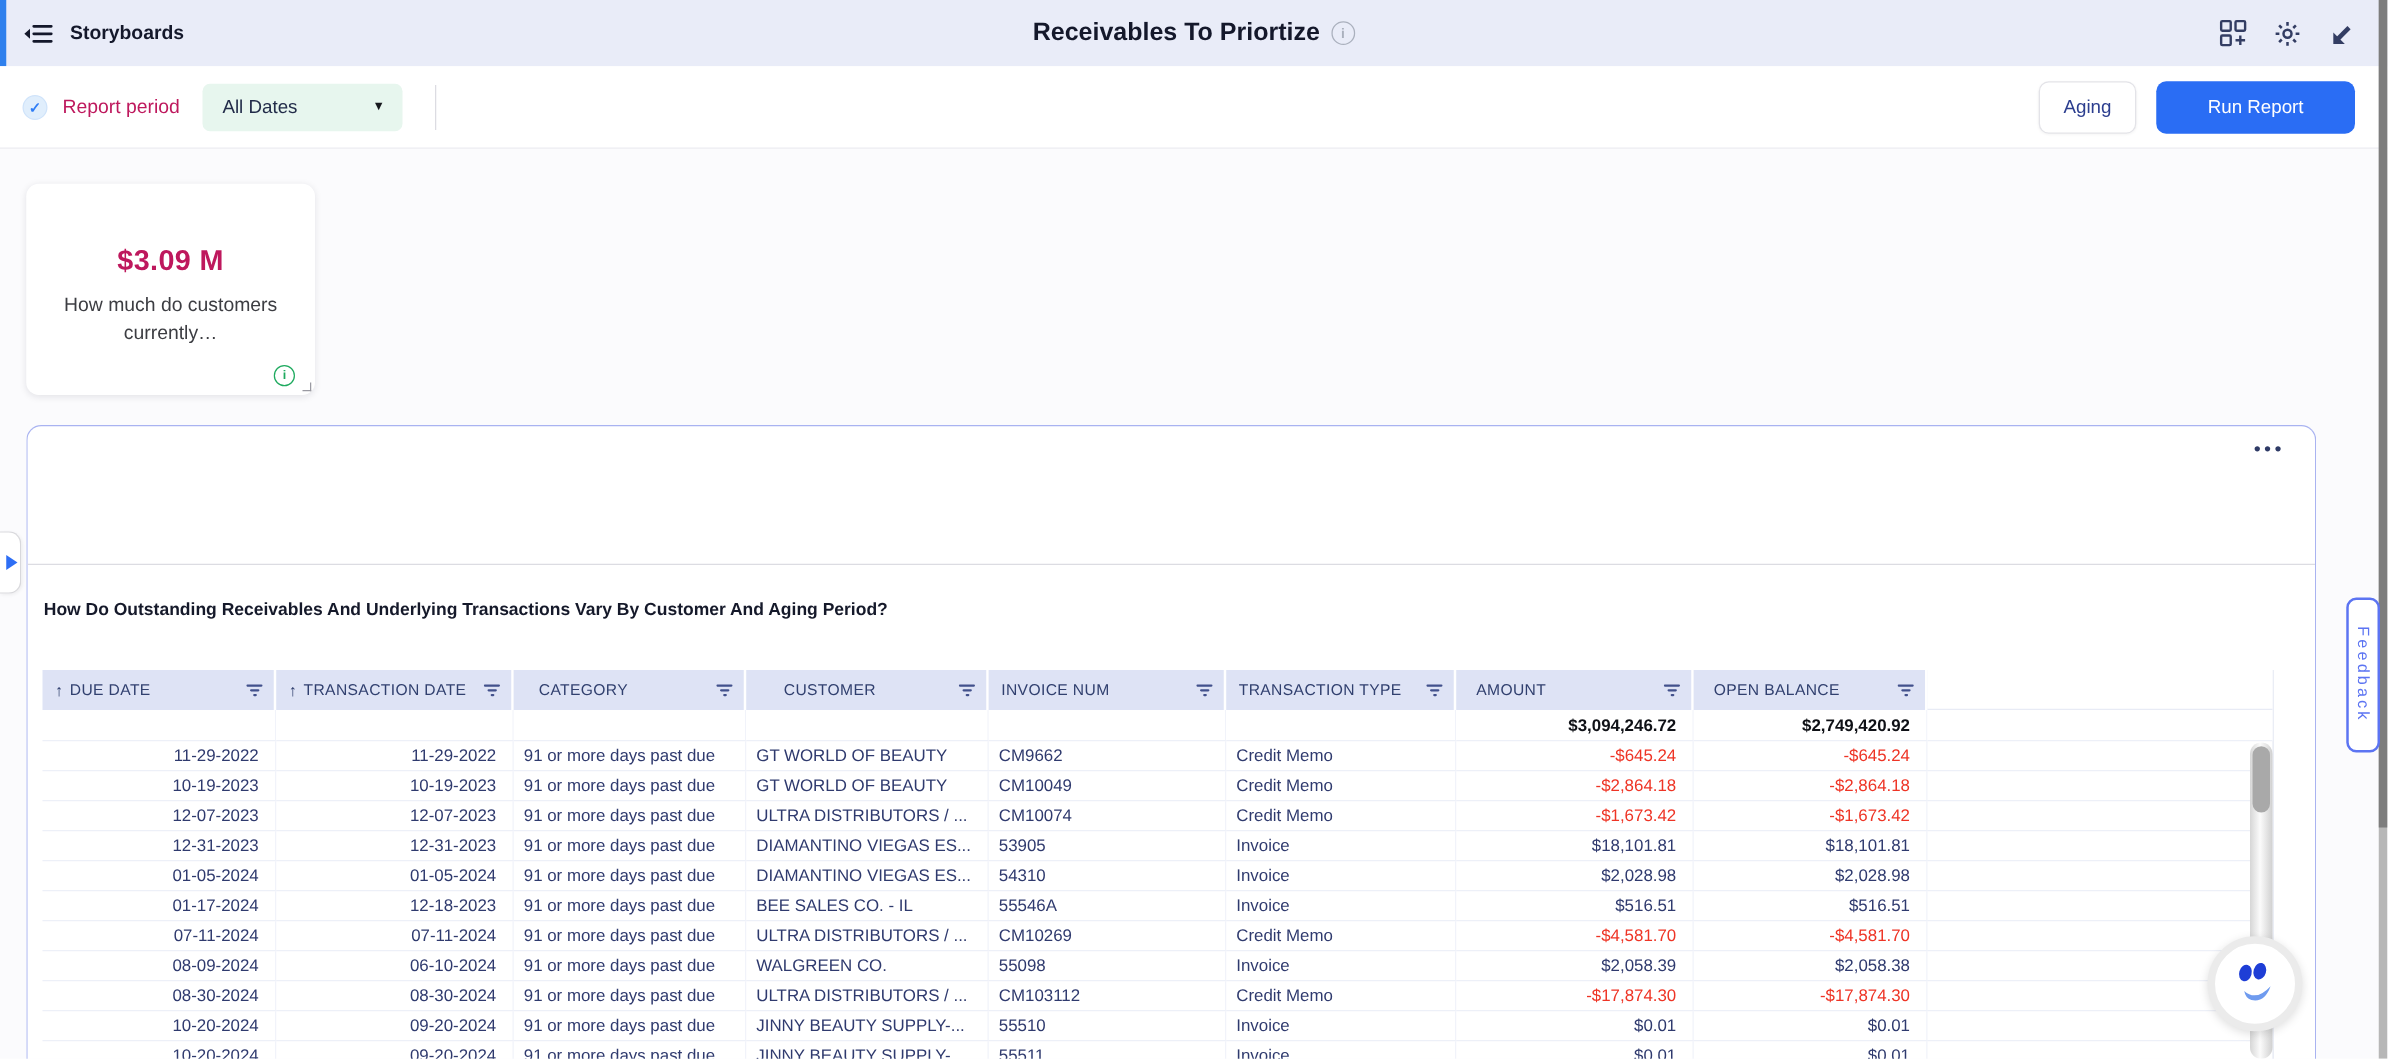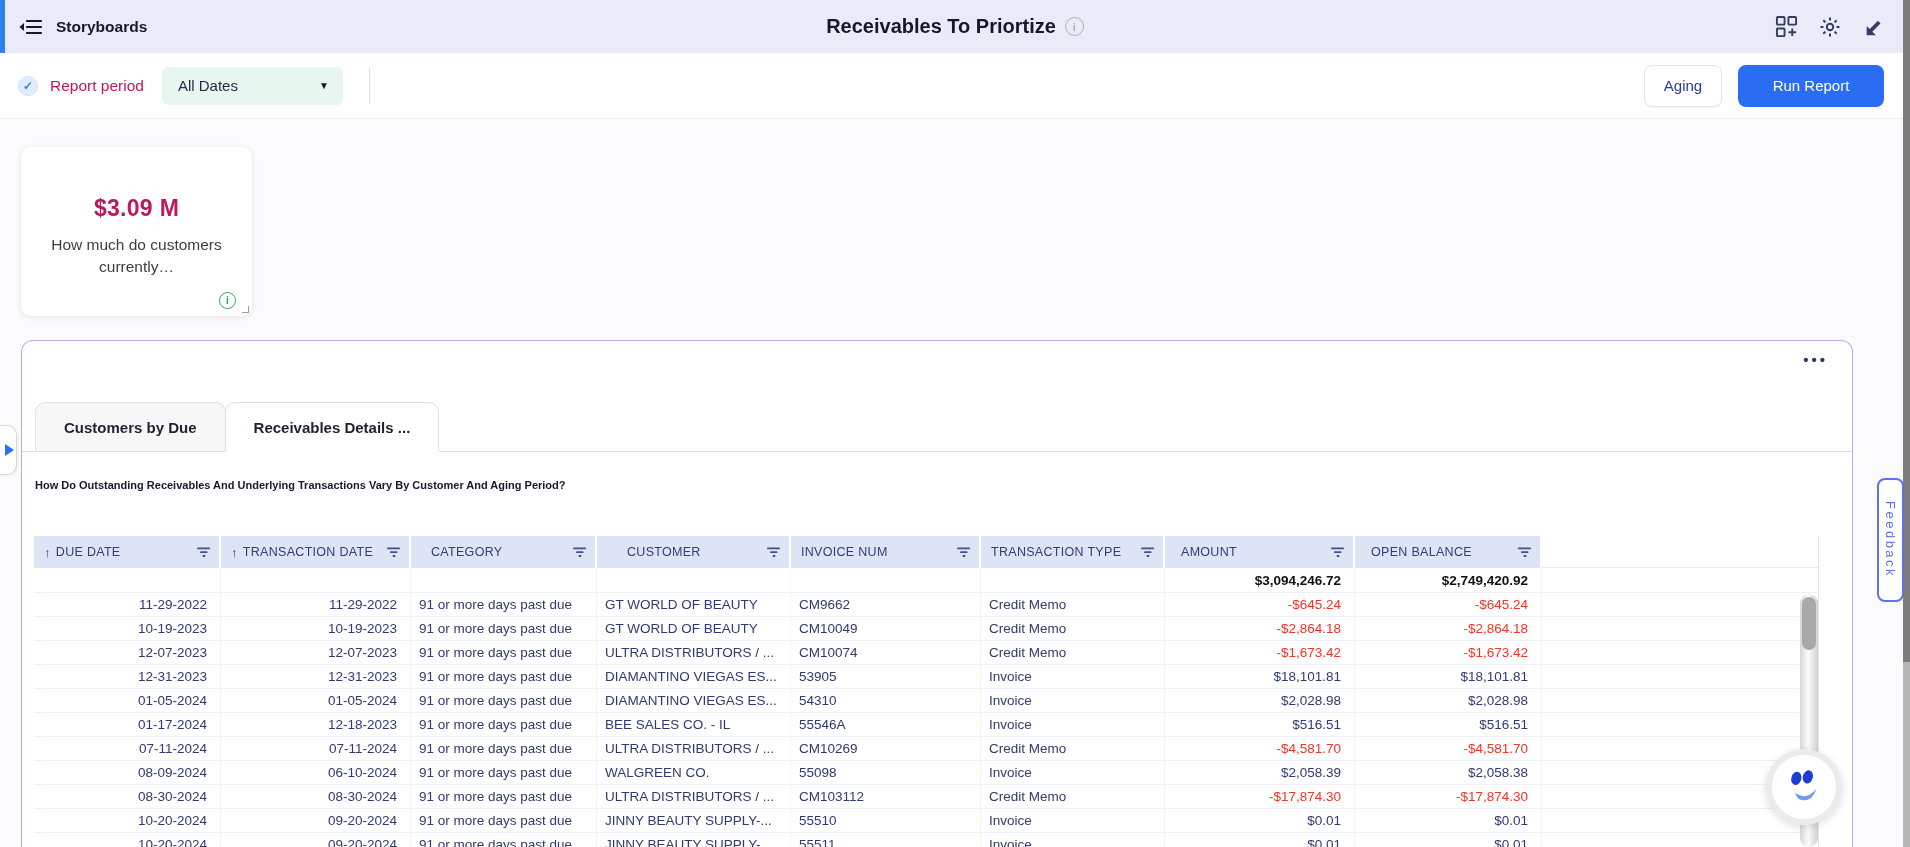--- a/index.html
+++ b/index.html
@@ -18,30 +18,30 @@
     color:#aab0bd; font-size:11px; font-weight:700; display:flex; align-items:center; justify-content:center; }
   .top-icons { margin-left:auto; display:flex; align-items:center; gap:20px; margin-right:24px; }
   .top-icons .ic { width:24px; height:24px; display:flex; align-items:center; justify-content:center; cursor:pointer; }
 
   
   .toolbar { position:absolute; left:0; top:53px; width:1910px; height:66px; background:#fff;
     border-bottom:1px solid #ececf1; display:flex; align-items:center; padding:0 26px 0 18px; }
   .chk { width:20px; height:20px; border-radius:50%; background:#e0eefc; border:1px solid #cfe3fa;
     color:#2f7df6; font-size:12px; font-weight:900; display:flex; align-items:center; justify-content:center; }
   .rp-label { margin-left:12px; font-size:15.5px; color:#be185d; }
-  .period-pill { margin-left:18px; width:181px; height:38px; background:#e7f6ee; border-radius:6px;
+  .period-pill { margin-left:18px; width:160px; height:38px; background:#e7f6ee; border-radius:6px;
     display:flex; align-items:center; padding:0 14px 0 16px; font-size:15px; color:#222c49; cursor:pointer; }
   .period-pill .caret { margin-left:auto; font-size:10px; color:#16181d; }
   .tdivider { margin-left:26px; width:1px; height:36px; background:#dcdce2; }
   .toolbar-right { margin-left:auto; display:flex; gap:16px; }
   .btn { height:42px; border-radius:8px; font-size:15px; display:flex; align-items:center;
     justify-content:center; cursor:pointer; font-family:inherit; }
   .btn-save { width:78px; background:#fff; border:1px solid #e3e3e8; color:#2c3e8f;
     box-shadow:0 1px 2px rgba(0,0,0,.04); }
-  .btn-run { width:146px; background:#2a6df4; border:none; color:#fff; }
+  .btn-run { width:159px; background:#2a6df4; border:none; color:#fff; }
 
   
   .kpi-card { position:absolute; left:21px; top:147px; width:231px; height:169px; background:#fff;
     border-radius:10px; box-shadow:0 1px 6px rgba(20,20,40,.10); text-align:center; padding-top:48px; }
   .kpi-value { font-size:23px; font-weight:800; color:#be185d; letter-spacing:.3px; }
   .kpi-q { margin:12px auto 0; width:176px; font-size:15.5px; line-height:1.42; color:#3c3d42; }
   .kpi-info { position:absolute; right:16px; bottom:7px; width:17px; height:17px; border:1.5px solid #1faa5f;
     border-radius:50%; color:#1faa5f; font-size:10px; font-weight:700; display:flex; align-items:center; justify-content:center; cursor:pointer; }
   .kpi-resize { position:absolute; right:3px; bottom:3px; width:7px; height:7px;
     border-right:1.5px solid #9a9aa2; border-bottom:1.5px solid #9a9aa2; }
@@ -50,21 +50,21 @@
   .panel { position:absolute; left:21px; top:340px; width:1832px; height:520px; background:#fff;
     border:1px solid #a9b3f1; border-bottom:none; border-radius:12px 12px 0 0; }
   .panel-dots { position:absolute; top:10px; right:24px; color:#2e3a66; font-size:15px;
     letter-spacing:3px; font-weight:700; cursor:pointer; }
   .tabs { position:absolute; left:13px; top:61px; display:flex; z-index:2; }
   .tab { height:50px; padding:0 28px; display:flex; align-items:center; font-size:15px; font-weight:700;
     color:#1e222e; border:1px solid #dfe0e5; border-radius:10px 10px 0 0; cursor:pointer; }
   .tab.inactive { background:#f7f7f8; }
   .tab.active { background:#fff; border-bottom:1px solid #fff; margin-left:-1px; }
   .tabline { position:absolute; left:0; top:110px; width:100%; height:1px; background:#dcdce2; z-index:1; }
-  .question { position:absolute; left:13px; top:138px; font-size:11px; font-weight:700; color:#15192a; }
+  .question { position:absolute; left:13px; top:138px; font-size:14px; font-weight:700; color:#15192a; }
 
   
   .table { position:absolute; left:34px; top:536px; width:1785px; border-right:1px solid #e4e7f2; }
   .trow { display:grid; grid-template-columns:187px 190px 186px 194px 190px 184px 190px 187px 1fr; }
   .thead .th { background:#dee3f5; height:32px; display:flex; align-items:center; padding:0 8px 0 10px;
     color:#31406f; font-size:12.5px; letter-spacing:.3px; border-right:2px solid #fff; position:relative; cursor:pointer; }
   .thead .th.empty-col { background:#fff; border-right:none; border-bottom:1px solid #e8ebf5; }
   .sort-arrow { font-size:13px; font-weight:700; margin-right:5px; color:#31406f; }
   .filter-ic { margin-left:auto; display:flex; align-items:center; cursor:pointer; }
   .cell { height:24px; display:flex; align-items:center; padding:0 8px; font-size:13.5px;
@@ -151,24 +151,20 @@
 <div class="kpi-card">
   <div class="kpi-value">$3.09 M</div>
   <div class="kpi-q">How much do customers currently…</div>
   <div class="kpi-info">i</div>
   <div class="kpi-resize"></div>
 </div>
 
 <div class="panel">
   <div class="panel-dots">•••</div>
   <div class="tabline"></div>
-  <div class="tabs">
-    <div class="tab inactive">Customers by Due</div>
-    <div class="tab active">Receivables Details ...</div>
-  </div>
   <div class="question">How Do Outstanding Receivables And Underlying Transactions Vary By Customer And Aging Period?</div>
 </div>
 
 <div class="table">
   <div class="trow thead">
     <div class="th">
       <span class="sort-arrow">↑</span>
       <span>DUE DATE</span>
       <span class="filter-ic">
           <svg width="14" height="11" fill="#42518c">

